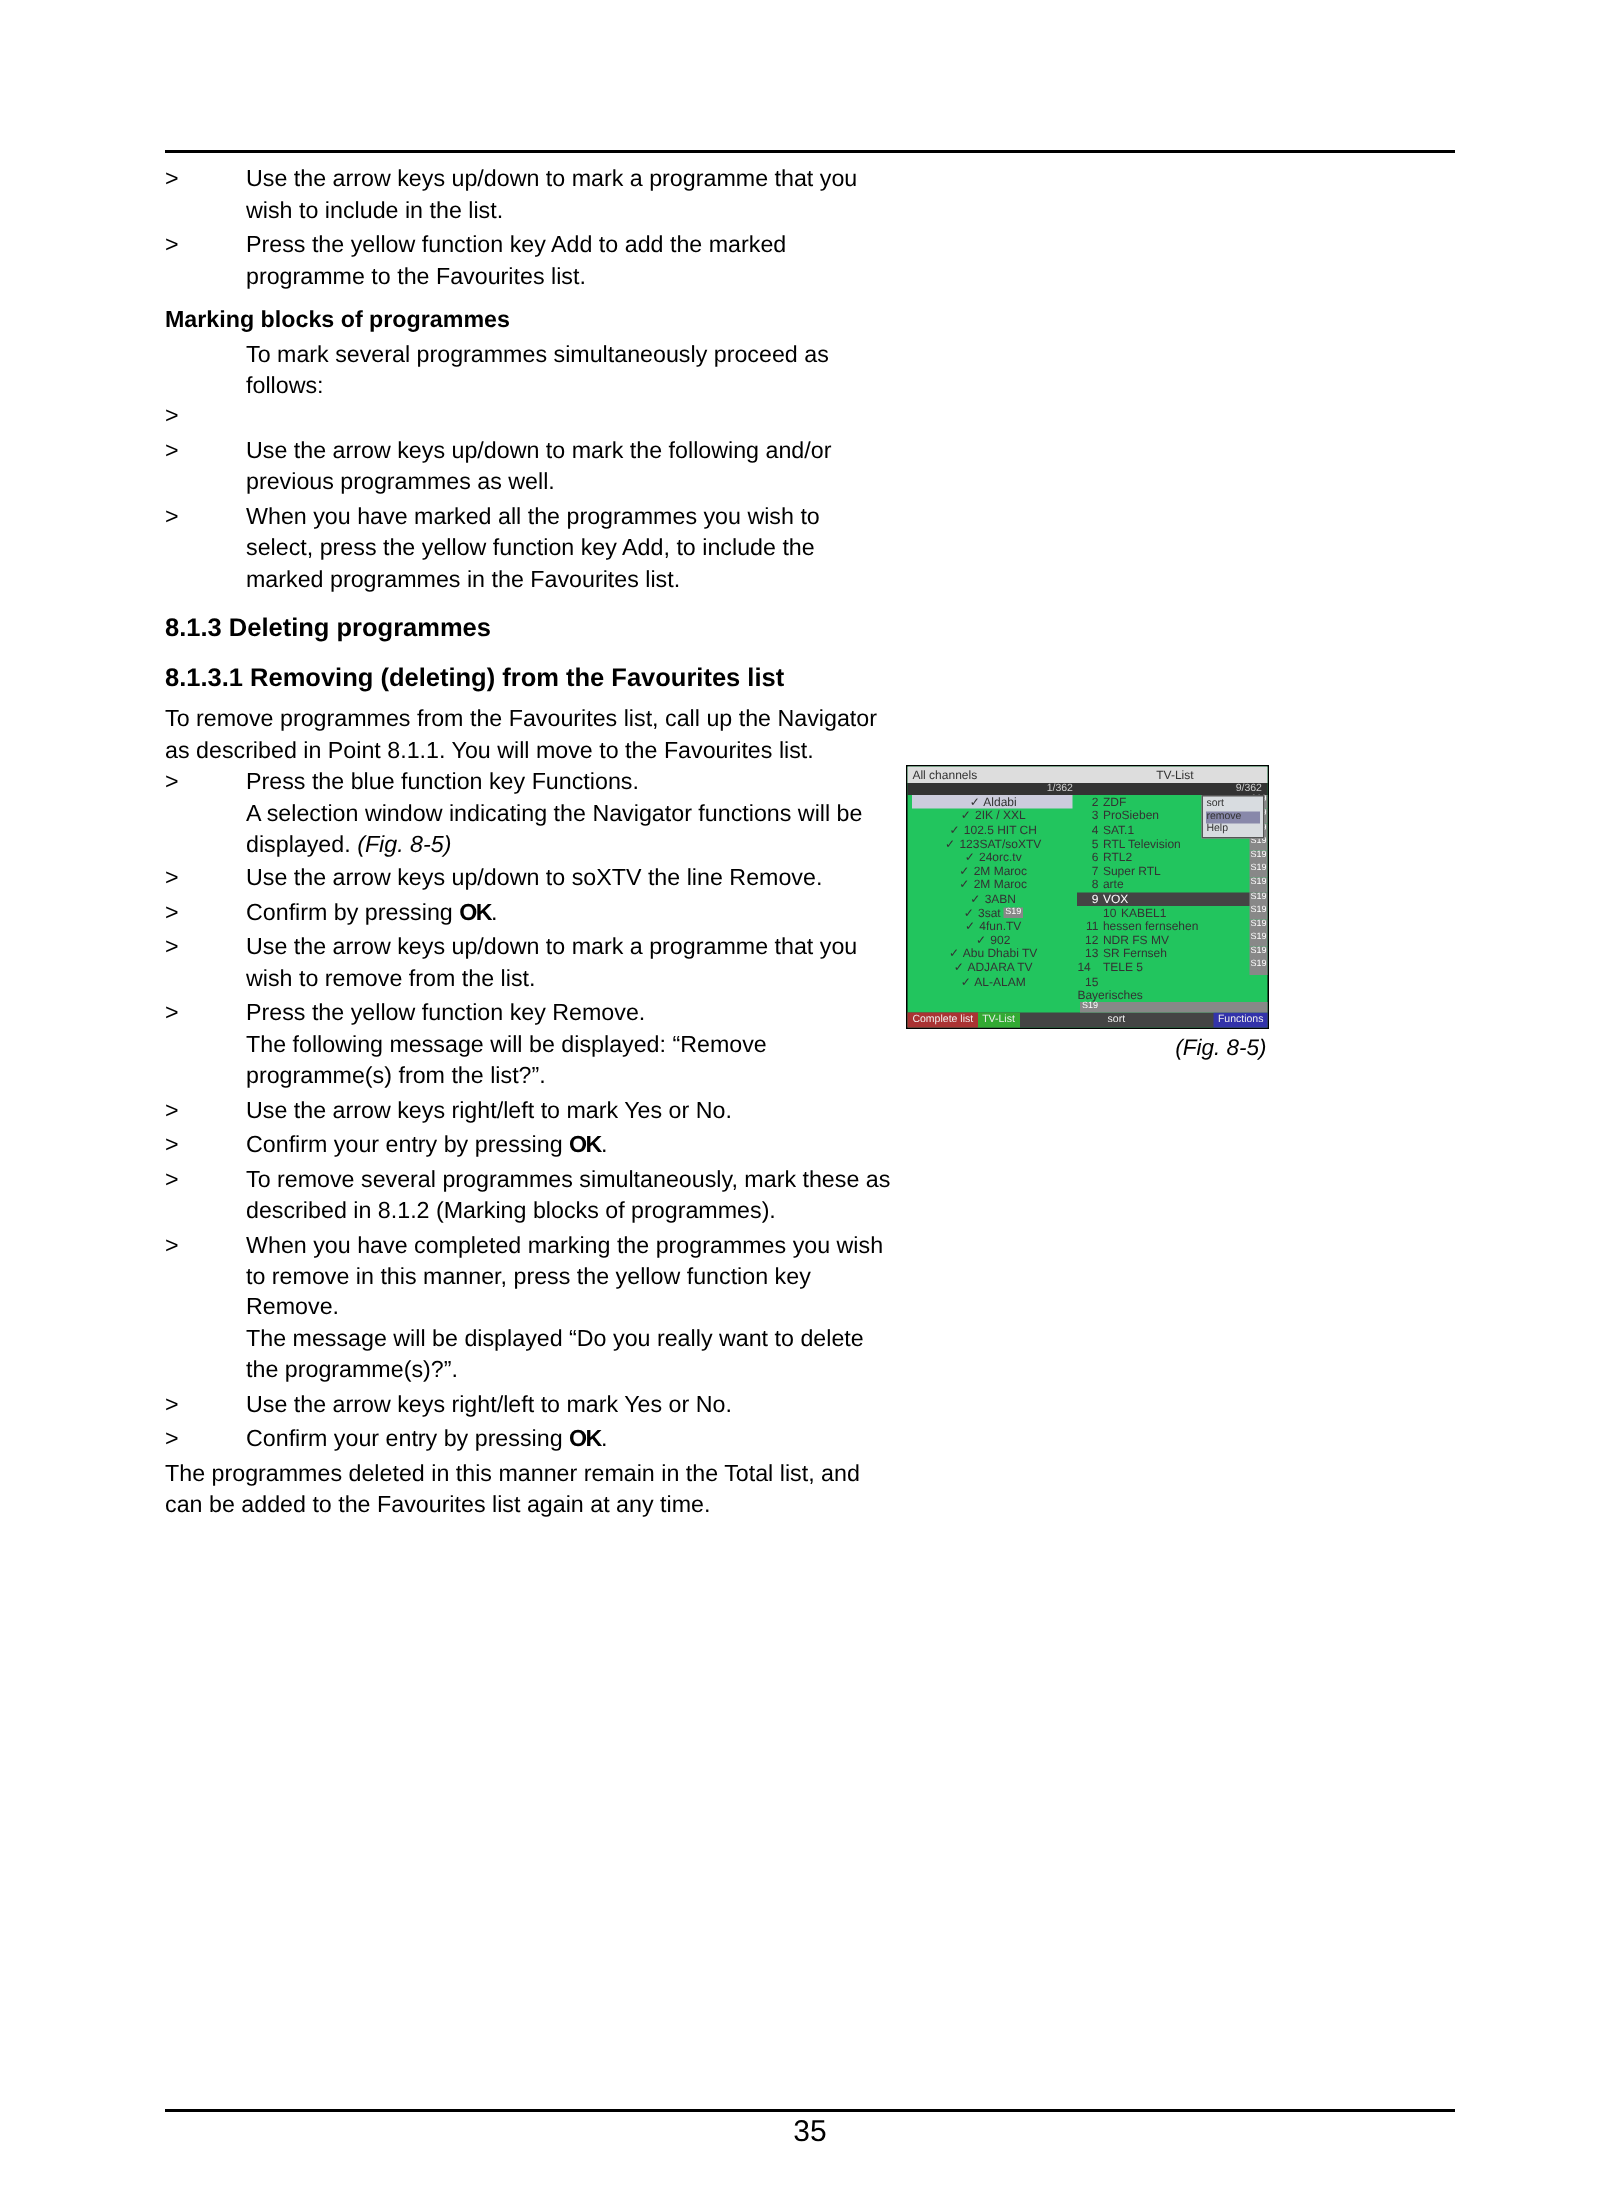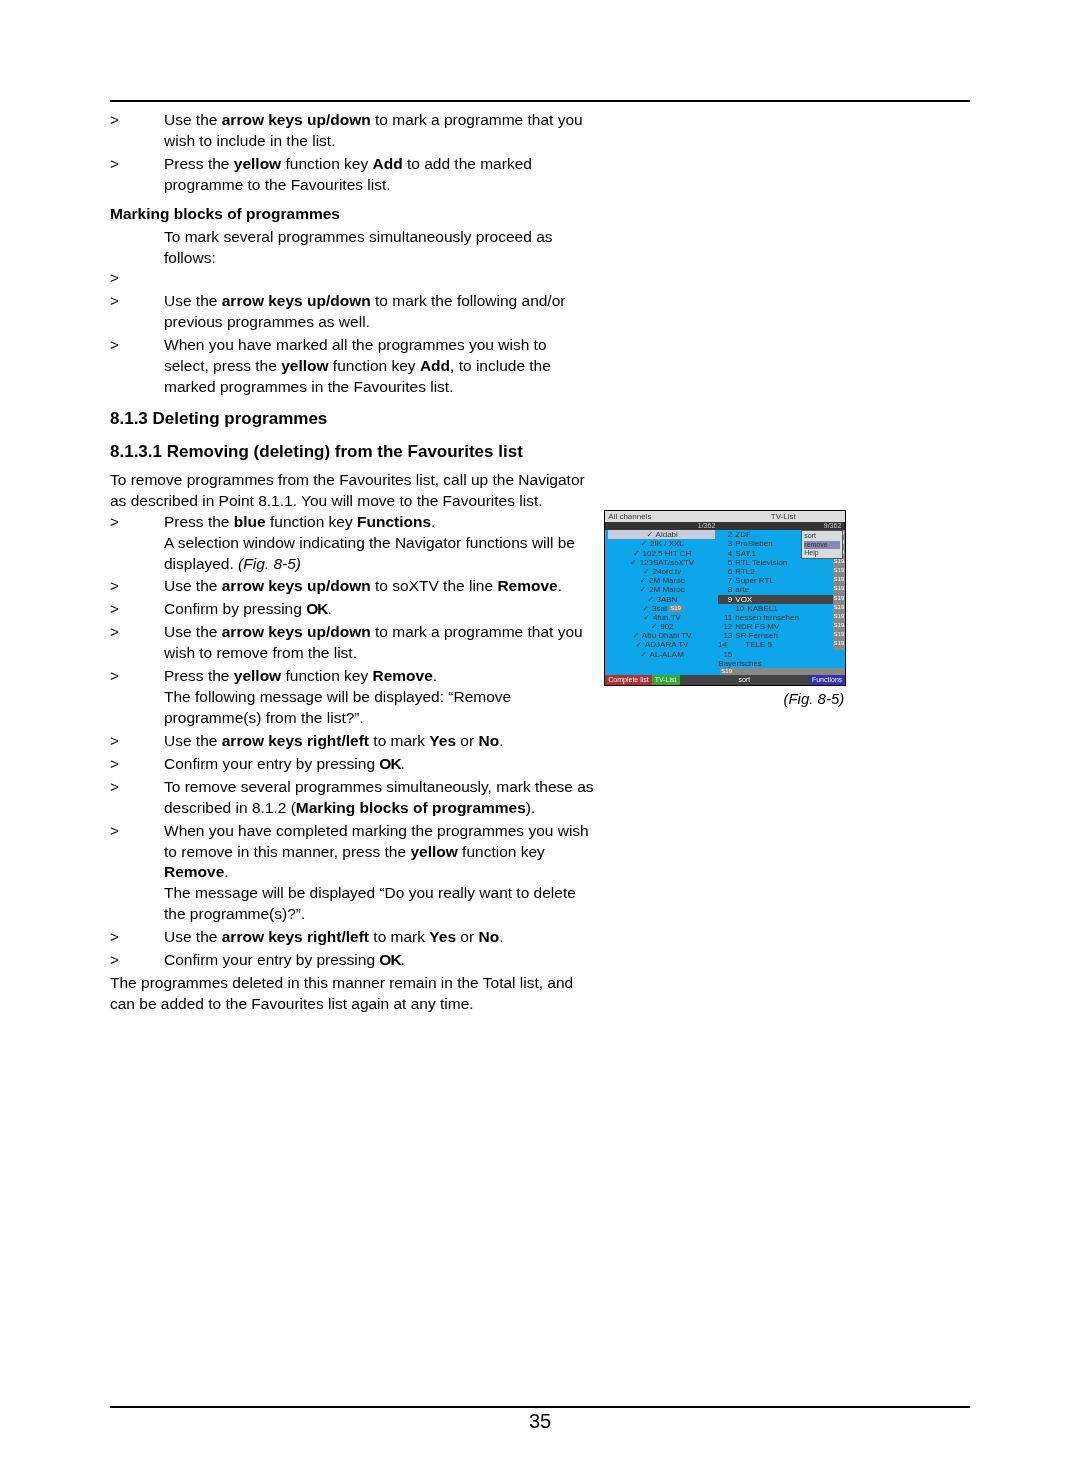--- a/index.html
+++ b/index.html
@@ -42,21 +42,21 @@
     margin-bottom: 2px;
   }
   .marker {
     width: 54px;
     flex-shrink: 0;
   }
   .steptext {
     flex: 1;
   }
   .bold {
-    font-weight: 700;
+    font-weight: 400;
     font-family: Arial, Helvetica, sans-serif;
     margin-top: 41px;
   }
   .subhead {
     font-weight: 900;
     margin-top: 8px;
     margin-bottom: 2px;
   }
   .sectionhead {
     font-weight: 700;
@@ -70,21 +70,21 @@
   .oktext {
     font-weight: 900;
     letter-spacing: -1px;
   }
   .figbox {
     width: 240px;
     border: 1px solid #000;
     font-size: 8px;
     line-height: 1.15;
     color: #333;
-    background: #0ea5e9;
+    background: #22c55e;
   }
   .fighdr {
     display: flex;
     background: #ddd;
     font-size: 8px;
   }
   .fighdr > div {
     padding: 1px 3px;
   }
   .figrow {
@@ -362,21 +362,21 @@
                   <span style="width:14px;text-align:right;margin-right:3px">12</span>
                   <span style="flex:1">NDR FS MV</span>
                   <span class="badge">S19</span>
                 </div>
                 <div style="display: flex;">
                   <span style="width:14px;text-align:right;margin-right:3px">13</span>
                   <span style="flex:1">SR Fernseh</span>
                   <span class="badge">S19</span>
                 </div>
                 <div style="display: flex;">
-                  <span style="width:14px;margin-right:13px">14</span>
+                  <span style="width:14px;margin-right:3px">14</span>
                   <span style="flex:1">TELE 5</span>
                   <span class="badge">S19</span>
                 </div>
                 <div style="display: flex; flex-direction: column;">
                   <span style="width:14px;text-align:right;margin-right:3px">15</span>
                   <span style="flex:1">Bayerisches</span>
                   <span class="badge">S19</span>
                 </div>
               </div>
             <div class="popup">

